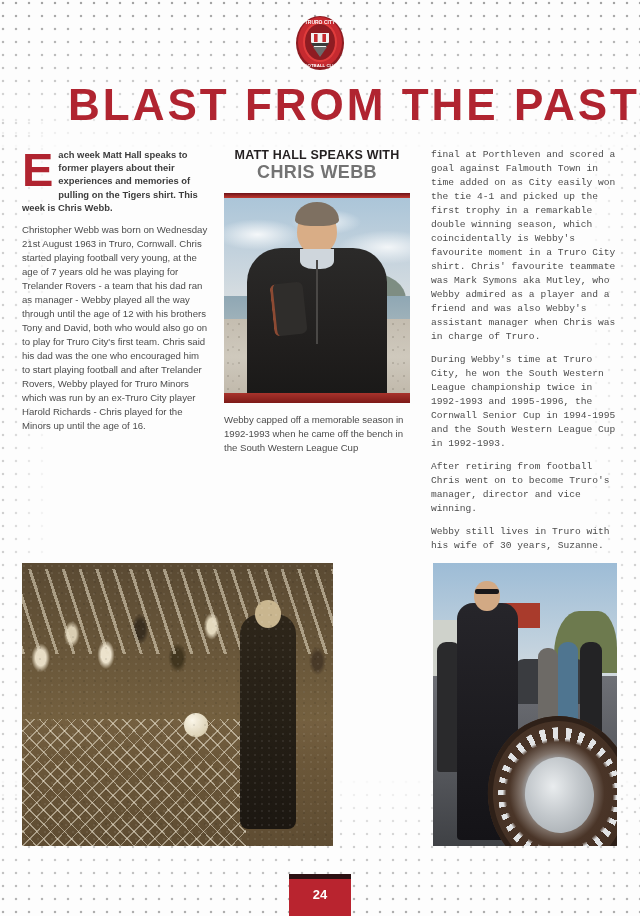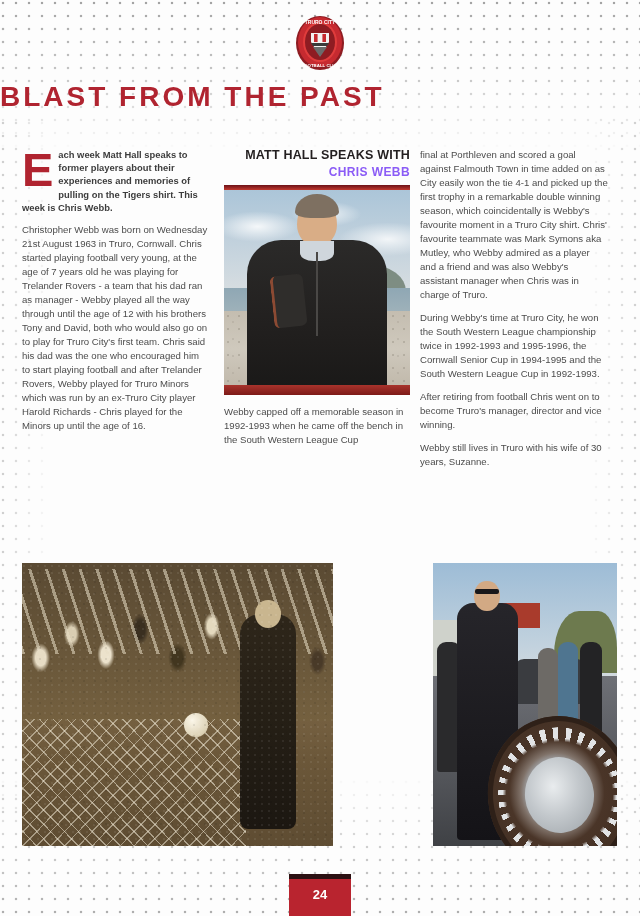--- a/index.html
+++ b/index.html
@@ -69,42 +69,42 @@
     width: 52px;
     height: 58px;
   }
 
   
   #masthead {
     position: absolute;
     left: 0;
     top: 83px;
     width: 640px;
-    text-align: left;
+    text-align: right;
     color: #b02430;
-    font-size: 28px;
+    font-size: 44px;
     font-weight: bold;
     letter-spacing: 3.0px;
     line-height: 1;
     white-space: nowrap;
     font-family: "Liberation Sans", sans-serif;
   }
 
   
   .col {
     position: absolute;
     top: 148px;
     font-size: 9.6px;
     line-height: 14.0px;
     color: #4c4c4c;
     text-align: left;
   }
   #col1 { left: 22px;  width: 186px; }
   #col2 { left: 224px; width: 186px; }
-  #col3 { left: 420px; width: 188px; }
+  #col3 { left: 431px; width: 188px; font-family: Liberation Mono, monospace; }
 
   .col p {
     margin: 0 0 9px 0;
   }
   .col p:last-child { margin-bottom: 0; }
 
   
   #intro-para {
     font-weight: bold;
     color: #3d3d3d;
@@ -118,35 +118,35 @@
     font-size: 47px;
     line-height: 38px;
     font-weight: bold;
     padding: 2px 5px 0 0;
     margin-top: 1px;
     font-family: "Liberation Sans", sans-serif;
   }
 
   
   #c2-head {
-    text-align: right;
-    margin-bottom: 4px;
+    text-align: center;
+    margin-bottom: 12px;
   }
   #c2-head-line1 {
     display: block;
     color: #231f20;
     font-size: 12.5px;
     font-weight: bold;
     letter-spacing: 0.2px;
     line-height: 15px;
   }
   #c2-head-line2 {
     display: block;
-    color: #8b5cf6;
-    font-size: 12px;
+    color: #737373;
+    font-size: 18px;
     font-weight: bold;
     letter-spacing: 0.4px;
     line-height: 18px;
   }
 
   
   #portrait-frame {
     position: relative;
     width: 186px;
     height: 210px;

